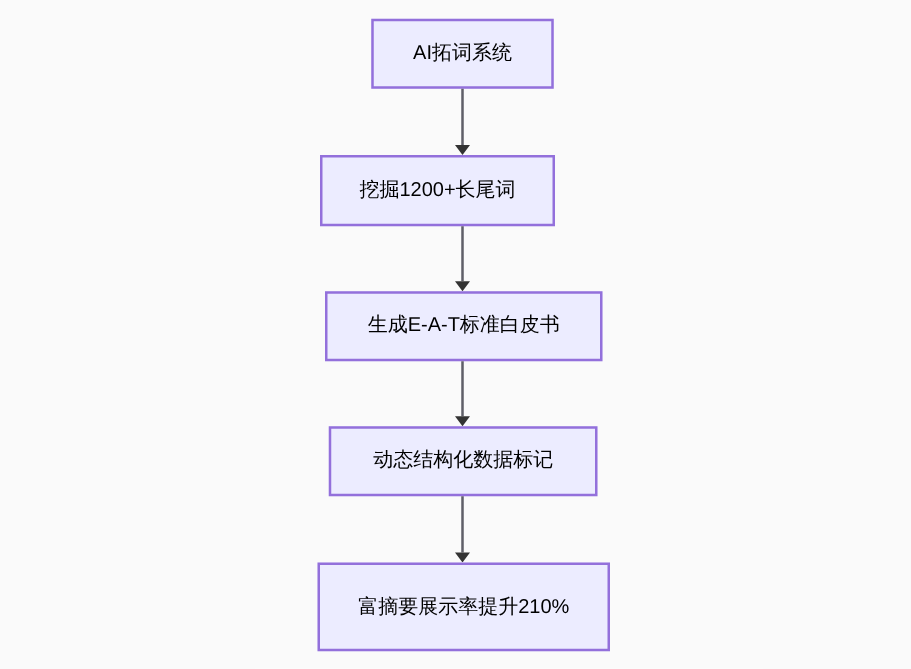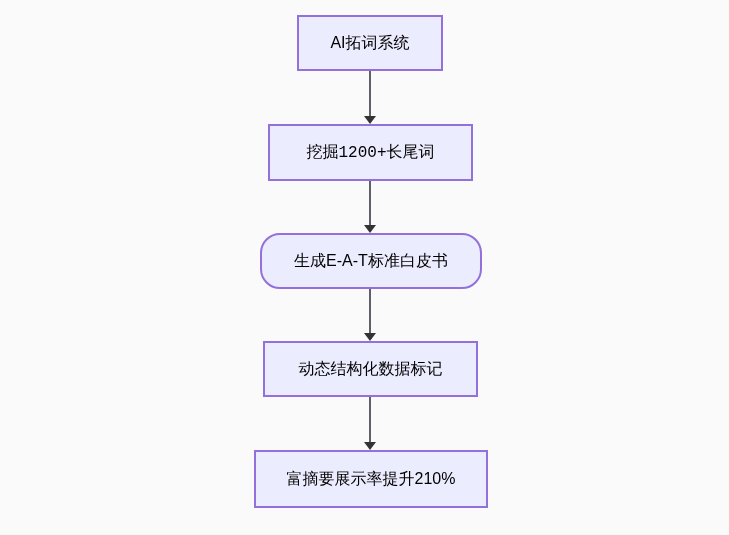--- a/index.html
+++ b/index.html
@@ -22,24 +22,24 @@
     color: #000000;
     font-size: 16px;
     line-height: 1;
     display: flex;
     align-items: center;
     justify-content: center;
     text-align: center;
     white-space: nowrap;
   }
   .node-1 { left: 297px; top: 15px;  width: 146px; height: 56px; }
-  .node-2 { left: 268px; top: 124px; width: 205px; height: 57px; font-family: Liberation Mono, monospace; }
-  .node-3 { left: 260px; top: 233px; width: 222px; height: 56px; border-radius: 20px; }
+  .node-2 { left: 256px; top: 124px; width: 188px; height: 57px; }
+  .node-3 { left: 260px; top: 233px; width: 222px; height: 56px; }
   .node-4 { left: 263px; top: 341px; width: 215px; height: 56px; }
-  .node-5 { left: 254px; top: 450px; width: 234px; height: 58px; }
+  .node-5 { left: 254px; top: 450px; width: 234px; height: 71px; }
 
   .edge-line {
     position: absolute;
     left: 369px;
     width: 2px;
     background: #5f5f68;
   }
   .edge-head {
     position: absolute;
     left: 364px;

